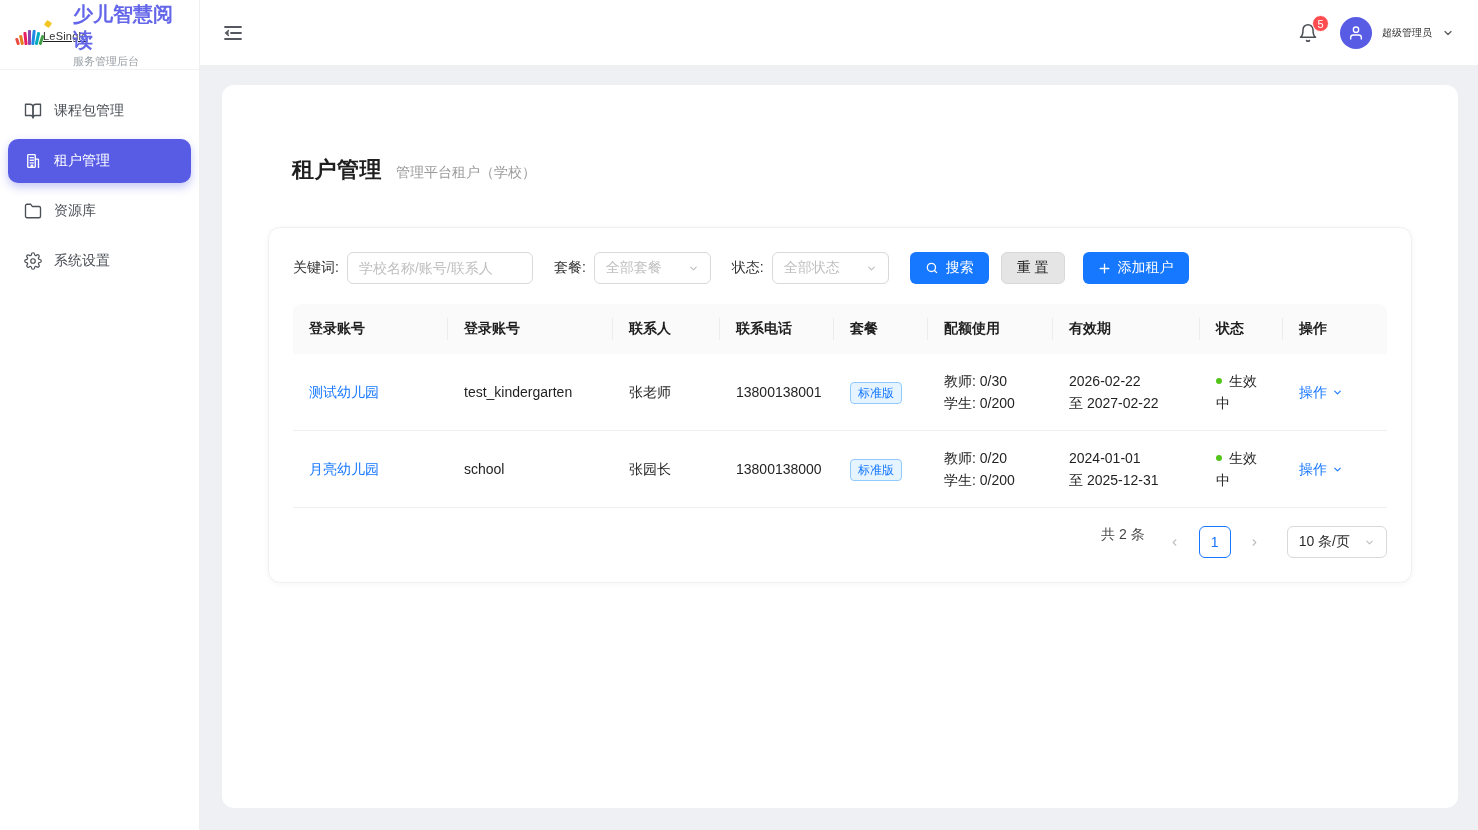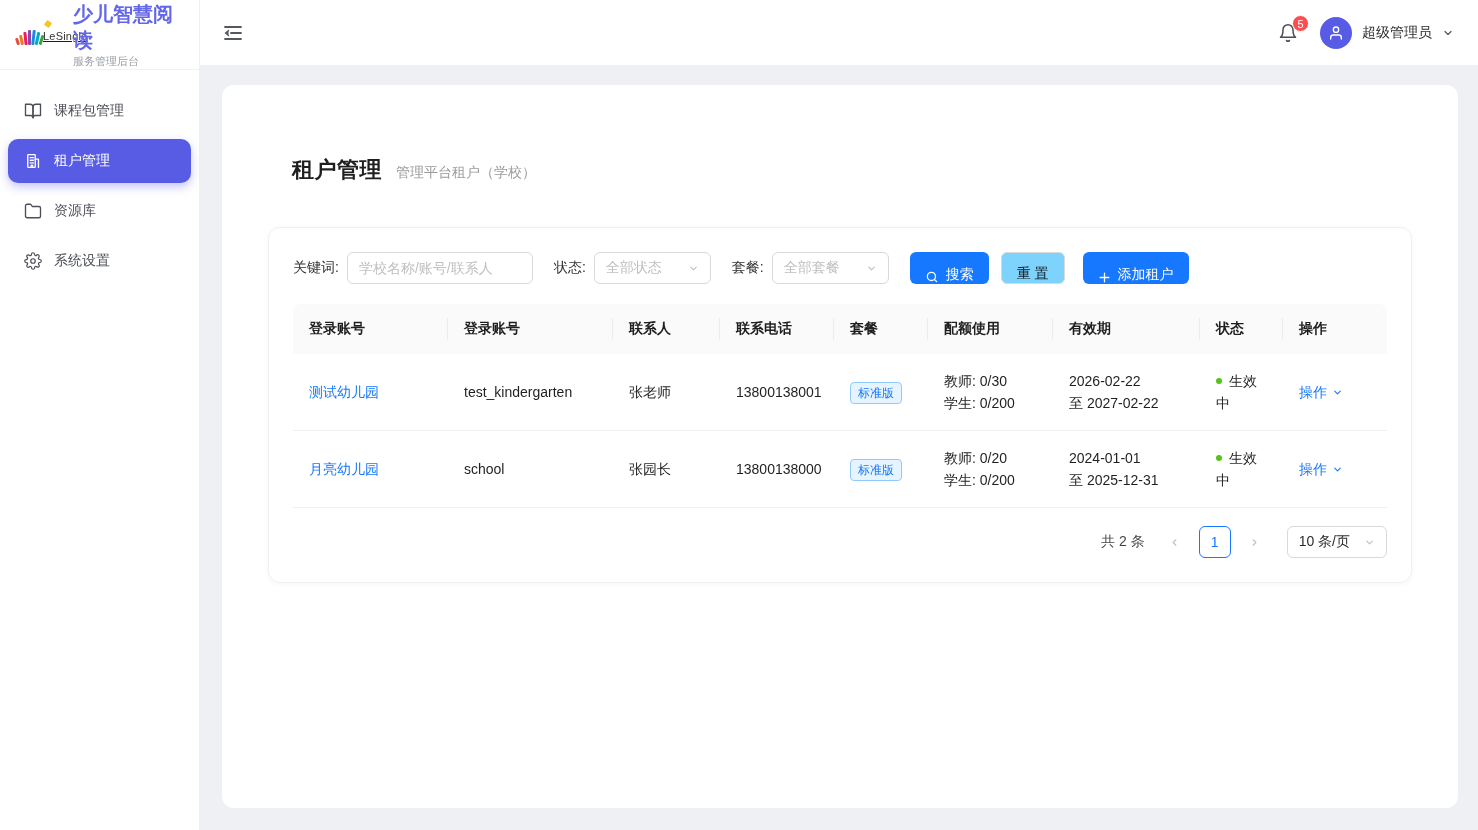--- a/index.html
+++ b/index.html
@@ -59,21 +59,21 @@
   .badge {
     position:absolute; top:-8px; right:-11px; min-width:17px; height:17px;
     background:#ff4d4f; color:#fff; border-radius:9px; font-size:11px; line-height:17px;
     text-align:center; padding:0 4px; border:1px solid #fff;
   }
   .user-chip { display:flex; align-items:center; gap:10px; cursor:pointer; }
   .avatar {
     width:32px; height:32px; border-radius:50%; background:#585ce5;
     display:flex; align-items:center; justify-content:center; color:#fff;
   }
-  .user-name { font-size:14px; color:rgba(0,0,0,0.85); }
+  .user-name { font-size:10px; color:rgba(0,0,0,0.85); }
   .chev { display:flex; color:#55585e; }
 
   
   .content { flex:1; padding:19px 20px 22px 22px; min-height:0; }
   .card {
     background:#fff; border-radius:12px; height:100%;
     padding:70px 46px 0 46px;
   }
   .page-head { padding-left:24px; display:flex; align-items:baseline; }
   .page-title { font-size:22px; font-weight:700; color:#1f1f1f; letter-spacing:.5px; }
@@ -95,25 +95,25 @@
   .f-input::placeholder { color:#bfbfbf; }
   .f-group { display:flex; align-items:center; margin-right:21px; }
   .f-select {
     width:117px; height:32px; border:1px solid #d9d9d9; border-radius:6px;
     padding:0 11px; display:flex; align-items:center; justify-content:space-between;
     color:#bfbfbf; cursor:pointer; background:#fff;
   }
   .f-select .chev { color:#bfbfbf; }
   .btn {
     height:32px; border-radius:6px; padding:0 15px; font-size:14px;
-    display:inline-flex; align-items:flex-end; gap:7px; cursor:pointer; border:none;
+    display:inline-flex; align-items:center; gap:7px; cursor:pointer; border:none;
     font-family:inherit; white-space:nowrap;
   }
   .btn-primary { background:#1677ff; color:#fff; }
-  .btn-default { background:#7dd3fc; border:1px solid #d9d9d9; color:rgba(0,0,0,0.88); }
+  .btn-default { background:#e5e5e5; border:1px solid #d9d9d9; color:rgba(0,0,0,0.88); }
   .ml12 { margin-left:12px; }
   .ml18 { margin-left:18px; }
 
   
   table { width:100%; border-collapse:separate; border-spacing:0; margin-top:20px; table-layout:fixed; }
   th {
     background:#fafafa; height:50px; font-weight:600; font-size:14px; text-align:left;
     padding:0 16px; color:rgba(0,0,0,0.88); position:relative;
   }
   th:first-child { border-top-left-radius:8px; }
@@ -133,21 +133,21 @@
   .two-line div { line-height:22px; }
   .status-cell { line-height:22px; }
   .dot {
     display:inline-block; width:6px; height:6px; border-radius:50%;
     background:#52c41a; margin-right:7px; vertical-align:2px;
   }
   .action-link { color:#1677ff; display:inline-flex; align-items:center; gap:5px; cursor:pointer; }
   .action-link .chev { color:#1677ff; }
 
   
-  .pagination { display:flex; justify-content:flex-end; align-items:center; margin-top:18px; gap:10px; }
+  .pagination { display:flex; justify-content:flex-end; align-items:flex-start; margin-top:18px; gap:10px; }
   .pg-total { color:rgba(0,0,0,0.75); margin-right:6px; }
   .pg-arrow { width:28px; height:32px; display:flex; align-items:center; justify-content:center; color:rgba(0,0,0,0.25); cursor:default; }
   .pg-num {
     width:32px; height:32px; border:1px solid #1677ff; color:#1677ff; border-radius:6px;
     display:flex; align-items:center; justify-content:center; background:#fff; cursor:pointer;
   }
   .pg-size {
     height:32px; border:1px solid #d9d9d9; border-radius:6px; padding:0 11px;
     display:flex; align-items:center; gap:14px; color:rgba(0,0,0,0.85); background:#fff;
     cursor:pointer; margin-left:8px;
@@ -263,34 +263,34 @@
         </div>
 
         <div class="panel">
 
           <div class="filter-bar">
             <div class="f-group">
               <span class="f-label">关键词:</span>
               <input class="f-input" type="text" placeholder="学校名称/账号/联系人" style="">
             </div>
             <div class="f-group">
-              <span class="f-label">状态:</span>
+              <span class="f-label">套餐:</span>
               <div class="f-select">
-                <span>全部状态</span>
+                <span>全部套餐</span>
                 <span class="chev">
                   <svg width="11" height="11" viewBox="0 0 24 24" fill="none" stroke="currentColor" stroke-width="2.4" stroke-linecap="round" stroke-linejoin="round">
                       <polyline points="6 9 12 15 18 9"></polyline>
                     </svg>
                 </span>
               </div>
             </div>
             <div class="f-group">
-              <span class="f-label">套餐:</span>
+              <span class="f-label">状态:</span>
               <div class="f-select">
-                <span>全部套餐</span>
+                <span>全部状态</span>
                 <span class="chev">
                   <svg width="11" height="11" viewBox="0 0 24 24" fill="none" stroke="currentColor" stroke-width="2.4" stroke-linecap="round" stroke-linejoin="round">
                       <polyline points="6 9 12 15 18 9"></polyline>
                     </svg>
                 </span>
               </div>
             </div>
             <button class="btn btn-primary">
               <span>
                 <svg width="14" height="14" viewBox="0 0 24 24" fill="none" stroke="currentColor" stroke-width="2.2" stroke-linecap="round">

